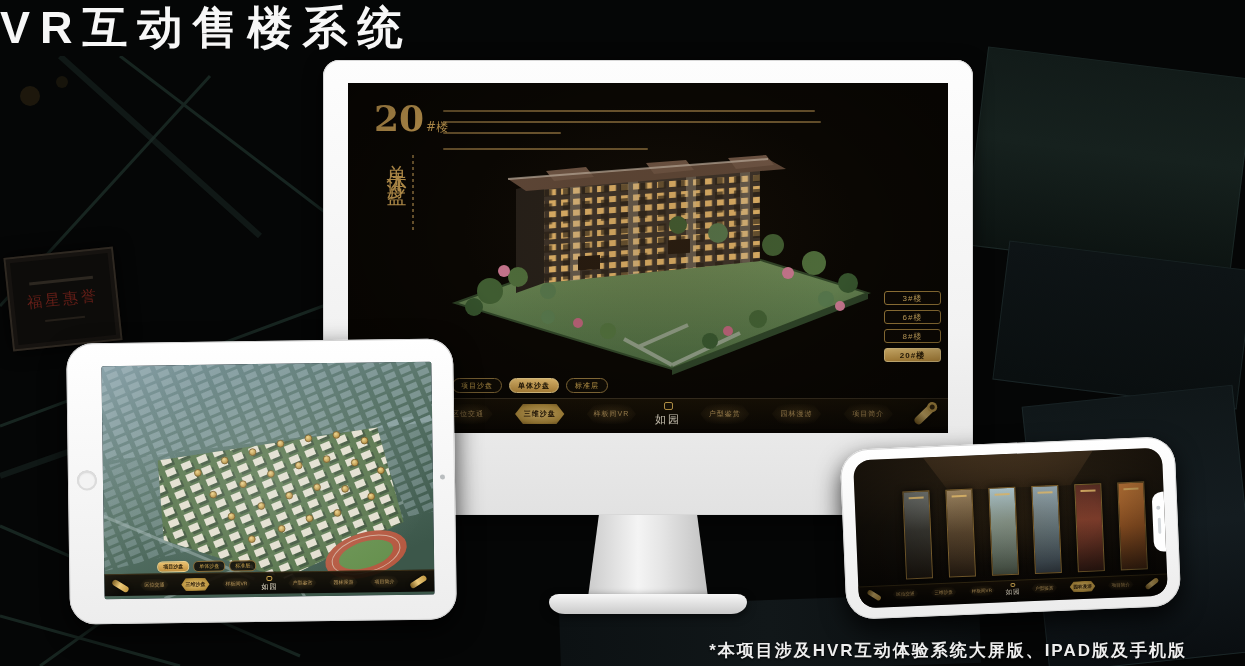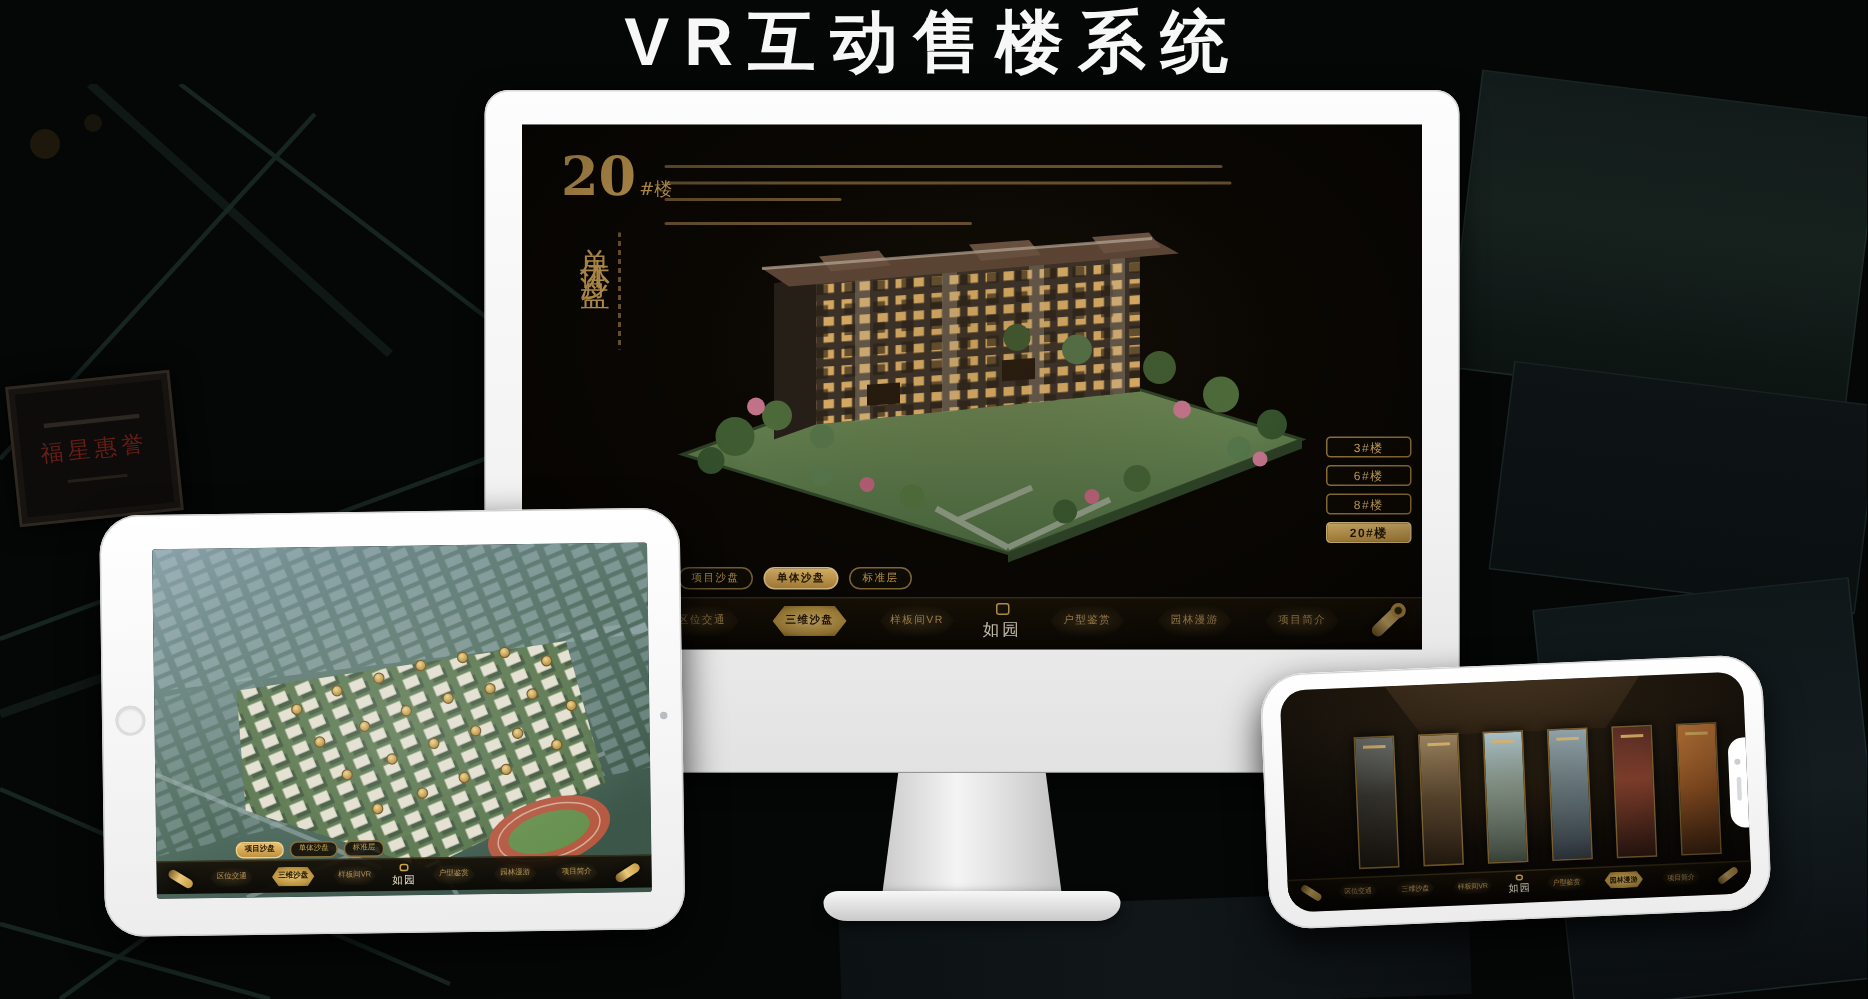--- a/index.html
+++ b/index.html
@@ -11,21 +11,21 @@
   .bg-rect { position:absolute; border:1px solid rgba(50,70,68,.35); }
   .bg-map-svg { position:absolute; left:0; top:56px; }
   .bg-plaque { position:absolute; left:8px; top:252px; width:110px; height:94px; transform:rotate(-6deg);
       background:#0d0c0a; border:2px solid #2e2821; box-shadow: inset 0 0 0 4px #161310, 0 0 18px rgba(0,0,0,.8);
       display:flex; align-items:center; justify-content:center; flex-direction:column; }
   .bg-plaque .plaque-topline { width:64px; height:3px; background:#2c2720; margin-bottom:8px; }
   .bg-plaque .plaque-text { color:#6e2019; font-size:15px; letter-spacing:3px; font-family:"DejaVu Serif", serif; opacity:.9; }
   .bg-plaque .plaque-botline { width:40px; height:2px; background:#241f19; margin-top:9px; }
 
   
-  .page-title { position:absolute; top:0; left:0; right:0; height:58px; line-height:56px; text-align:center;
+  .page-title { position:absolute; top:0; left:0; right:0; height:58px; line-height:56px; 
       color:#f7f7f7; font-size:45px; font-weight:bold; letter-spacing:10px; z-index:30; }
   .footnote { position:absolute; right:58px; bottom:4px; color:#eeeeee; font-size:17px; letter-spacing:2px;
       font-weight:600; z-index:30; text-shadow:0 1px 2px #000; }
 
   
   .monitor { position:absolute; left:323px; top:60px; z-index:10; }
   .monitor-bezel { position:relative; width:650px; height:455px; border-radius:16px;
       background:linear-gradient(180deg,#fdfdfd 0%,#f2f2f2 60%,#e2e2e2 100%);
       box-shadow:0 4px 18px rgba(0,0,0,.75), inset 0 0 0 1px #d8d8d8; }
   .monitor-screen { position:absolute; left:25px; top:23px; width:600px; height:350px; background:#0a0703; overflow:hidden; }
@@ -416,13 +416,14 @@
         <div class="scroll-xs right"></div>
       </div>
 
       <div class="notch">
         <div class="cam-dot"></div>
         <div class="speaker"></div>
       </div>
     </div>
   </div>
 
+  <div class="footnote">*本项目涉及HVR互动体验系统大屏版、IPAD版及手机版</div>
 </div>
 
 </body></html>

